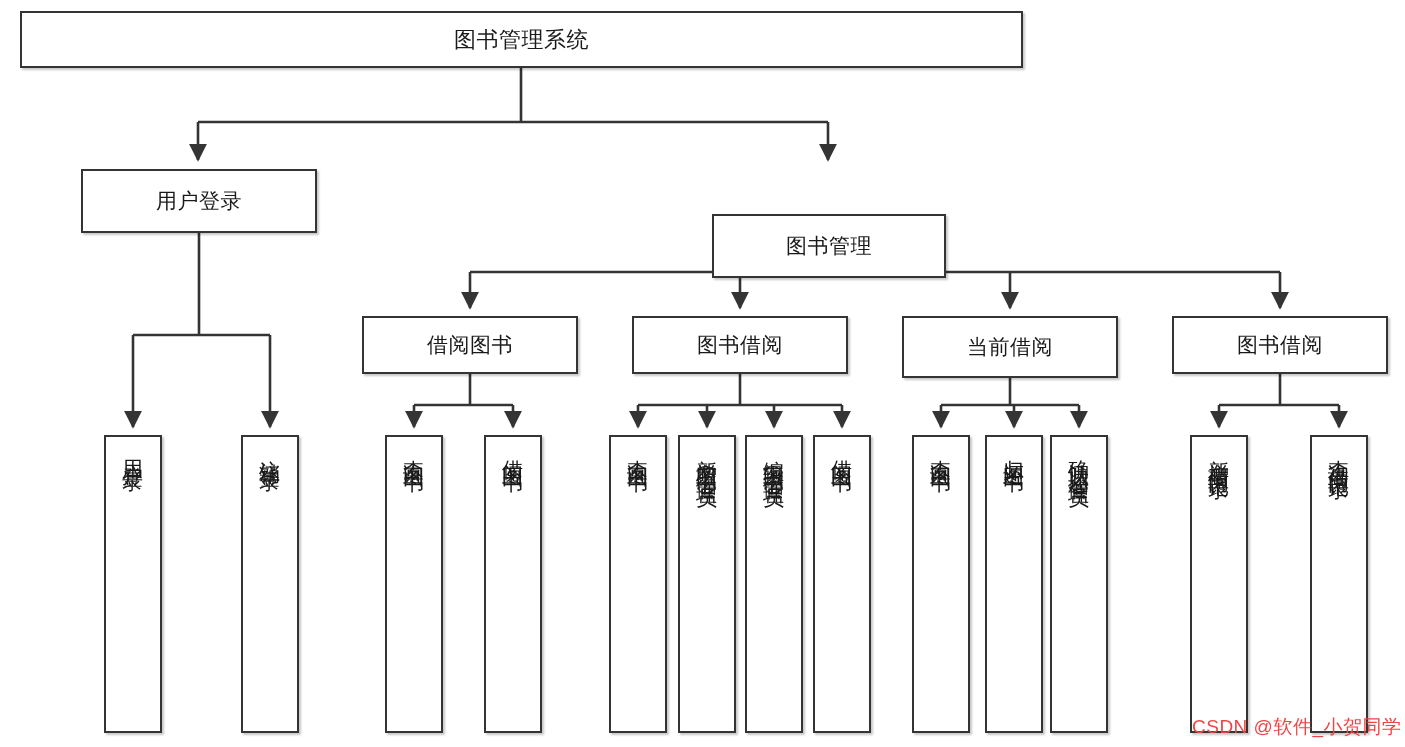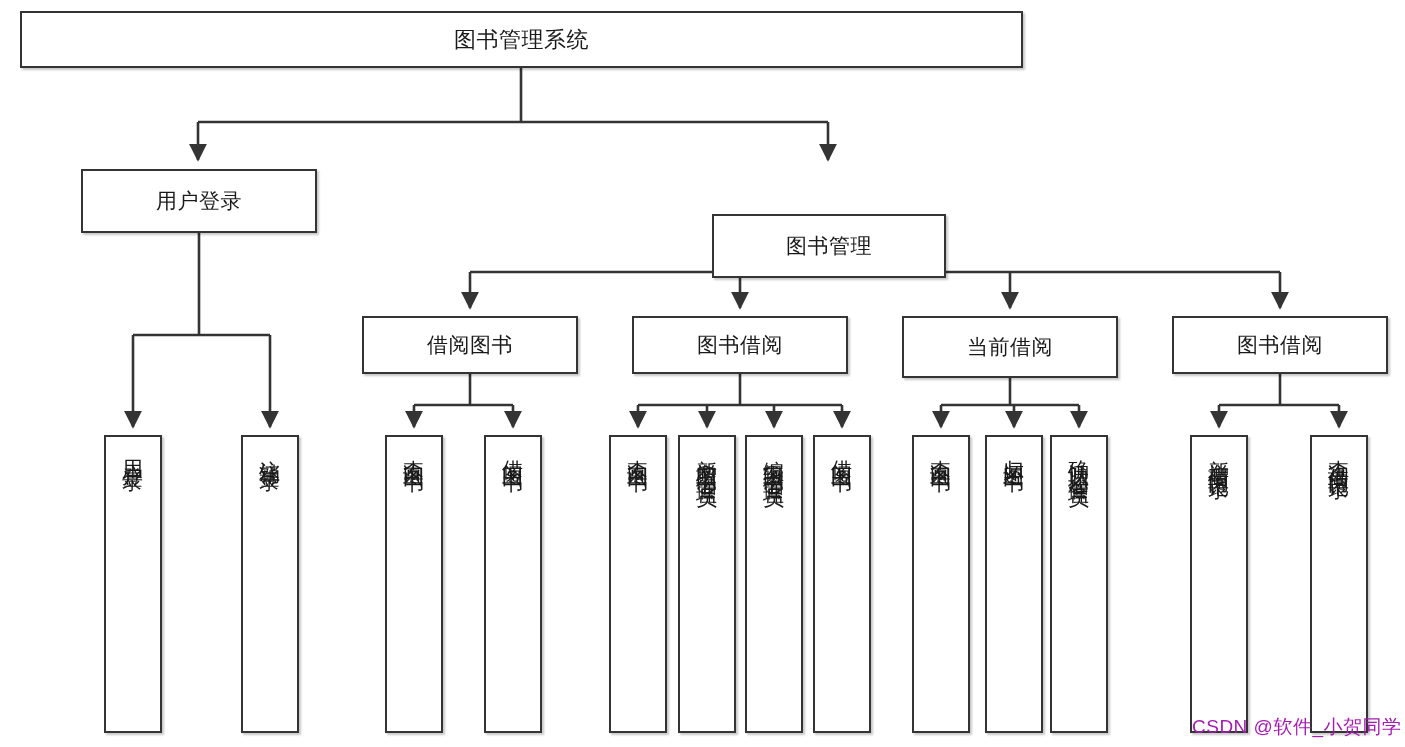--- a/index.html
+++ b/index.html
@@ -58,21 +58,21 @@
     writing-mode: vertical-rl;
     text-orientation: upright;
     font-size: 21px;
     letter-spacing: 4px;
     line-height: 1;
     margin: 0 auto;
   }
   .watermark {
     position: absolute;
     font-size: 19px;
-    color: #a21caf;
+    color: #ef4444;
     white-space: nowrap;
     z-index: 3;
     letter-spacing: 0.5px;
   }
 </style>
 </head>
 <body>
 
 <div id="canvas">
 

